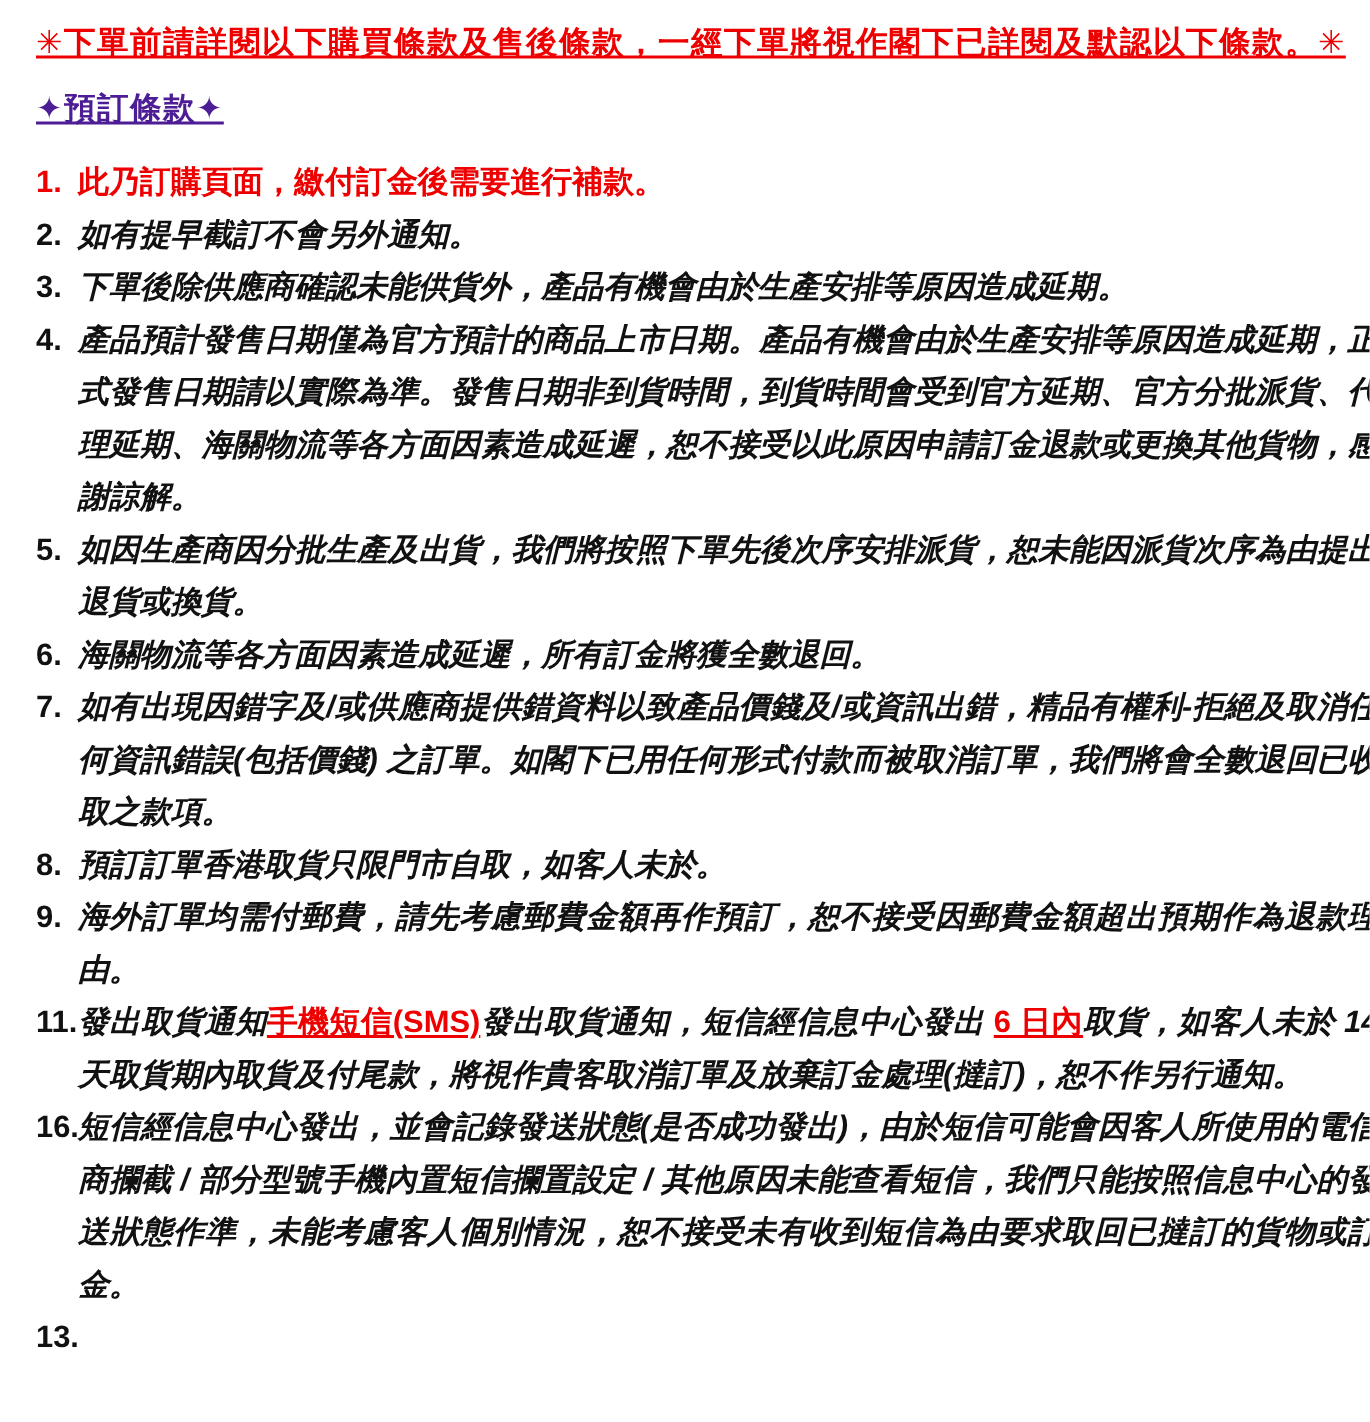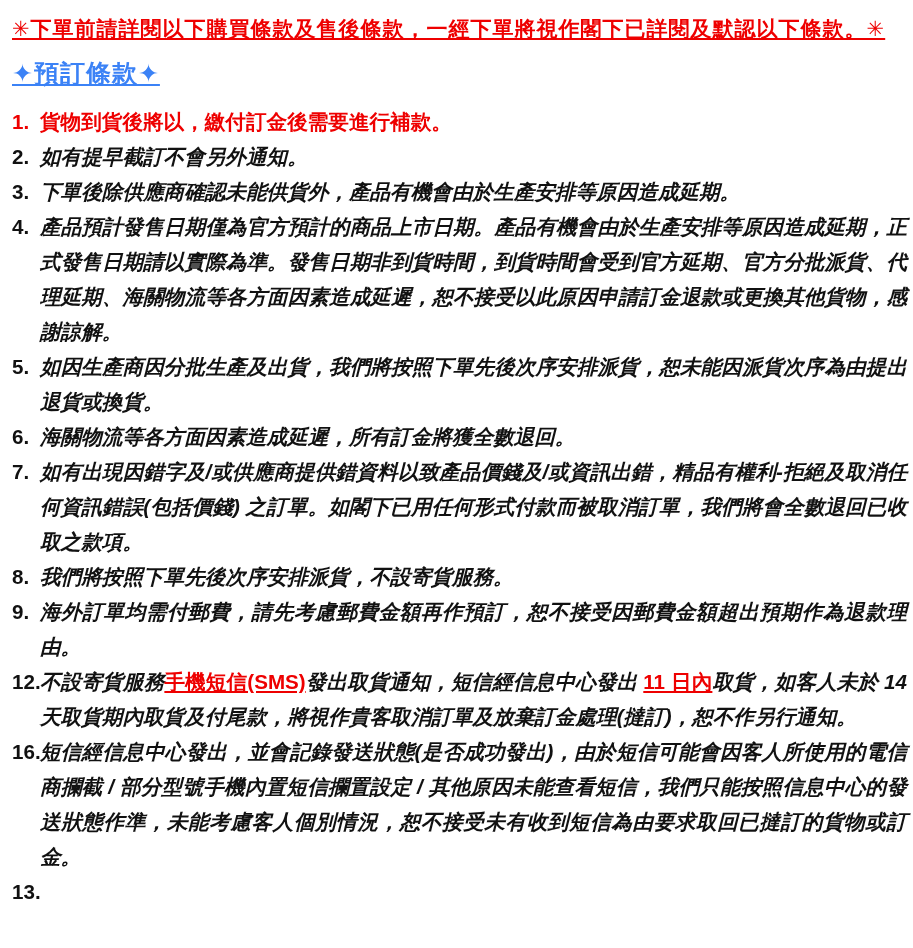--- a/index.html
+++ b/index.html
@@ -12,36 +12,36 @@
   }
   body {
     font-family: "Liberation Sans", "DejaVu Sans", sans-serif;
     font-weight: 700;
     color: #111111;
   }
   .page {
     box-sizing: border-box;
     width: 913px;
     height: 948px;
-    padding: 14px 8px 0 12px;
+    padding: 14px 8px 0 24px;
   }
   .notice {
     font-size: 21px;
     line-height: 30px;
     letter-spacing: 1px;
     color: var(--red, #ee0000);
     text-decoration: underline;
     white-space: nowrap;
     margin: 0 0 14px 0;
   }
   .heading {
-    font-size: 25px;
+    font-size: 21px;
     line-height: 30px;
     letter-spacing: 1px;
-    color: #3b82f6;
+    color: #4c1d95;
     text-decoration: underline;
     margin: 12px 0 16px 0;
   }
   ol.terms {
     list-style: none;
     margin: 0;
     padding: 0;
     width: 895px;
   }
   li.term {
@@ -73,21 +73,21 @@
 <body>
 
 <div class="page">
   <div class="notice">✳下單前請詳閱以下購買條款及售後條款，一經下單將視作閣下已詳閱及默認以下條款。✳</div>
 
   <div class="heading">✦預訂條款✦</div>
 
   <ol class="terms" id="terms-list">
   <li class="term red">
     <span class="num">1.</span>
-    <span class="body"><span class="seg red-plain">貨物到貨後將以，繳付訂金後需要進行補款。</span></span>
+    <span class="body"><span class="seg red-plain">此乃訂購頁面，繳付訂金後需要進行補款。</span></span>
   </li>
 
   <li class="term">
     <span class="num">2.</span>
     <span class="body"><span class="seg normal">如有提早截訂不會另外通知。</span></span>
   </li>
 
   <li class="term">
     <span class="num">3.</span>
     <span class="body"><span class="seg normal">下單後除供應商確認未能供貨外，產品有機會由於生產安排等原因造成延期。</span></span>
@@ -108,32 +108,32 @@
     <span class="body"><span class="seg normal">海關物流等各方面因素造成延遲，所有訂金將獲全數退回。</span></span>
   </li>
 
   <li class="term">
     <span class="num">7.</span>
     <span class="body"><span class="seg normal">如有出現因錯字及/或供應商提供錯資料以致產品價錢及/或資訊出錯，精品有權利-拒絕及取消任何資訊錯誤(包括價錢) 之訂單。如閣下已用任何形式付款而被取消訂單，我們將會全數退回已收取之款項。</span></span>
   </li>
 
   <li class="term">
     <span class="num">8.</span>
-    <span class="body"><span class="seg normal">我們將按照下單先後次序安排派貨，不設寄貨服務。</span></span>
+    <span class="body"><span class="seg normal">預訂訂單香港取貨只限門市自取，如客人未於。</span></span>
   </li>
 
   <li class="term">
     <span class="num">9.</span>
     <span class="body"><span class="seg normal">海外訂單均需付郵費，請先考慮郵費金額再作預訂，恕不接受因郵費金額超出預期作為退款理由。</span></span>
   </li>
 
 
   <li class="term">
-    <span class="num">12.</span>
-    <span class="body"><span class="seg normal">不設寄貨服務</span><span class="seg red-underline">手機短信(SMS)</span><span class="seg normal">發出取貨通知，短信經信息中心發出 </span><span class="seg red-underline">11 日內</span><span class="seg normal">取貨，如客人未於 14 天取貨期內取貨及付尾款，將視作貴客取消訂單及放棄訂金處理(撻訂)，恕不作另行通知。</span></span>
+    <span class="num">11.</span>
+    <span class="body"><span class="seg normal">發出取貨通知</span><span class="seg red-underline">手機短信(SMS)</span><span class="seg normal">發出取貨通知，短信經信息中心發出 </span><span class="seg red-underline">6 日內</span><span class="seg normal">取貨，如客人未於 14 天取貨期內取貨及付尾款，將視作貴客取消訂單及放棄訂金處理(撻訂)，恕不作另行通知。</span></span>
   </li>
 
   <li class="term">
     <span class="num">16.</span>
     <span class="body"><span class="seg normal">短信經信息中心發出，並會記錄發送狀態(是否成功發出)，由於短信可能會因客人所使用的電信商攔截 / 部分型號手機內置短信攔置設定 / 其他原因未能查看短信，我們只能按照信息中心的發送狀態作準，未能考慮客人個別情況，恕不接受未有收到短信為由要求取回已撻訂的貨物或訂金。</span></span>
   </li>
 
   <li class="term">
     <span class="num">13.</span>
 

